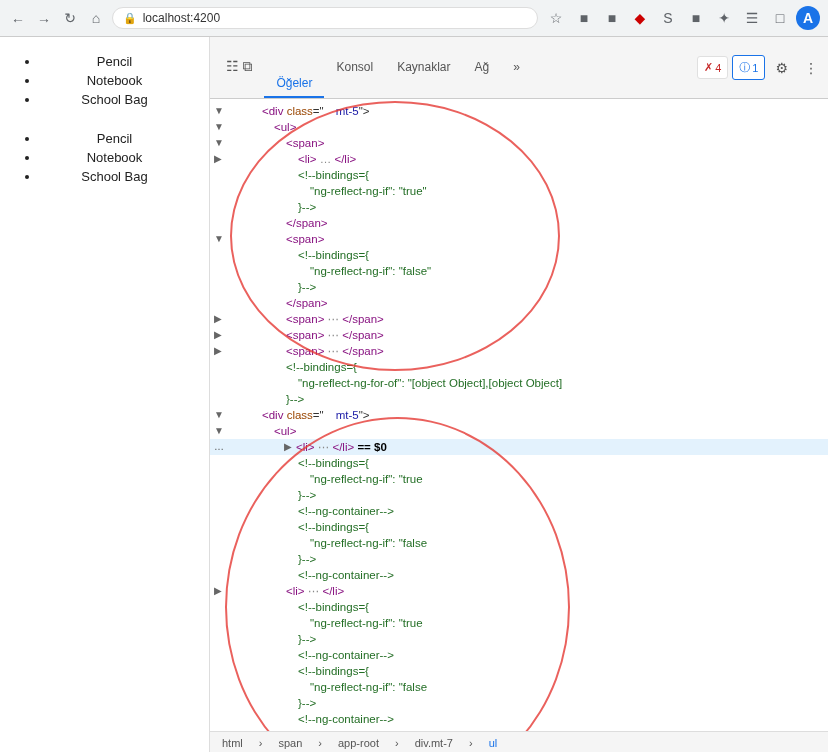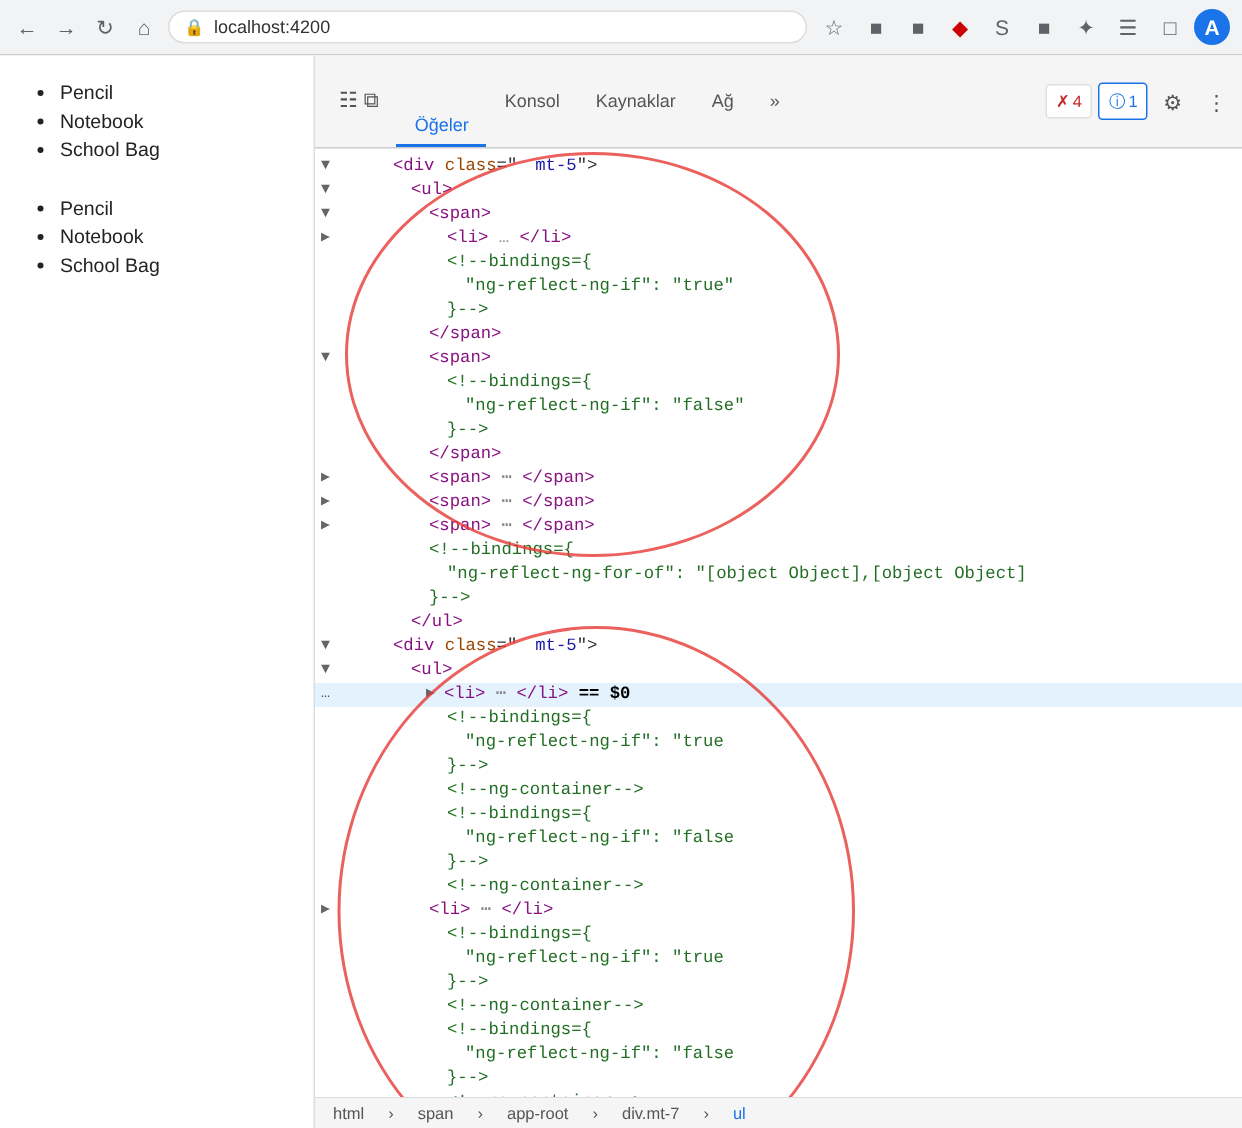--- a/index.html
+++ b/index.html
@@ -62,20 +62,21 @@
       width: 210px;
       min-width: 210px;
       padding: 15px 20px;
       background: #fff;
       border-right: 1px solid #ddd;
       font-size: 13px;
       color: #333;
     }
     .list-group {
       margin-bottom: 20px;
+      text-align: center;
     }
     .list-group ul {
       list-style: disc;
       padding-left: 20px;
     }
     .list-group ul li {
       padding: 2px 0;
       font-size: 13px;
       color: #222;
     }
@@ -131,21 +132,21 @@
       padding: 4px 6px;
       font-size: 14px;
       color: #555;
       cursor: pointer;
     }
 
     
     .code-area {
       flex: 1;
       overflow-y: auto;
-      font-family: Liberation Mono, monospace;
+      font-family: Liberation Sans, sans-serif;
       font-size: 11.5px;
       color: #333;
       background: #fff;
       padding: 4px 0;
       position: relative;
     }
 
     .code-line {
       display: flex;
       align-items: flex-start;
@@ -388,25 +389,20 @@
         <span class="indent" style="padding-left:72px;"></span>
         <span class="comment">"ng-reflect-ng-for-of": "[object Object],[object Object]</span>
       </div>
 
       <div class="code-line">
         <span class="expand-arrow empty"></span>
         <span class="indent" style="padding-left:60px;"></span>
         <span class="comment">}--&gt;</span>
       </div>
 
-      <div class="code-line">
-        <span class="expand-arrow empty"></span>
-        <span class="indent" style="padding-left:48px;"></span>
-        <span class="tag">&lt;/ul&gt;</span>
-      </div>
 
 
       <div class="code-line">
         <span class="expand-arrow expanded"></span>
         <span class="indent" style="padding-left:36px;"></span>
         <span class="tag">&lt;div </span><span class="attr-name">class</span><span>="</span><span class="attr-value">mt-5</span><span>"&gt;</span>
       </div>
 
       <div class="code-line">
         <span class="expand-arrow expanded"></span>

